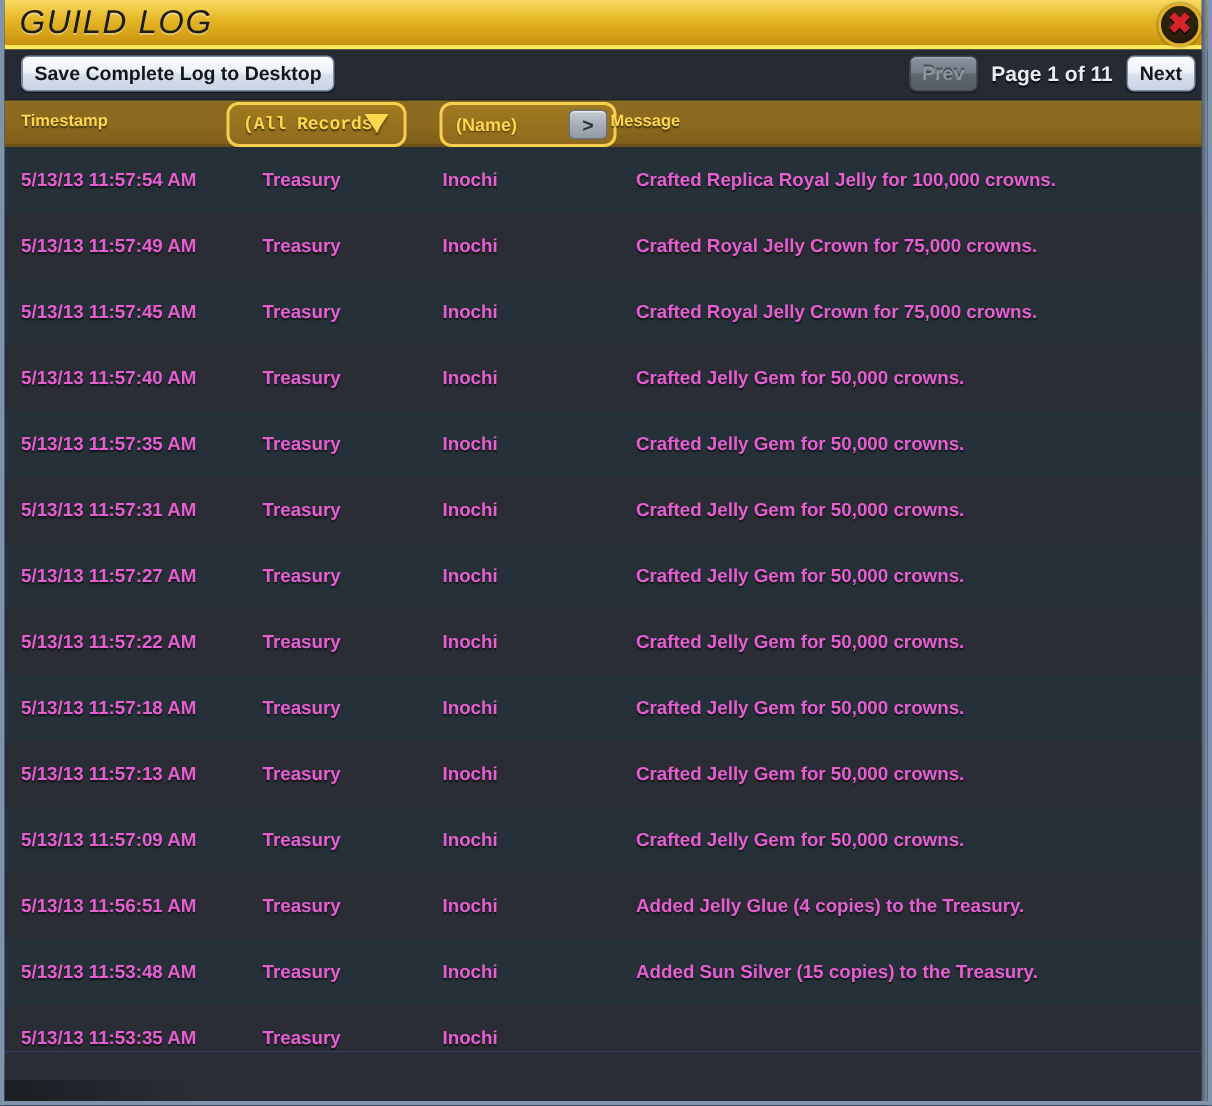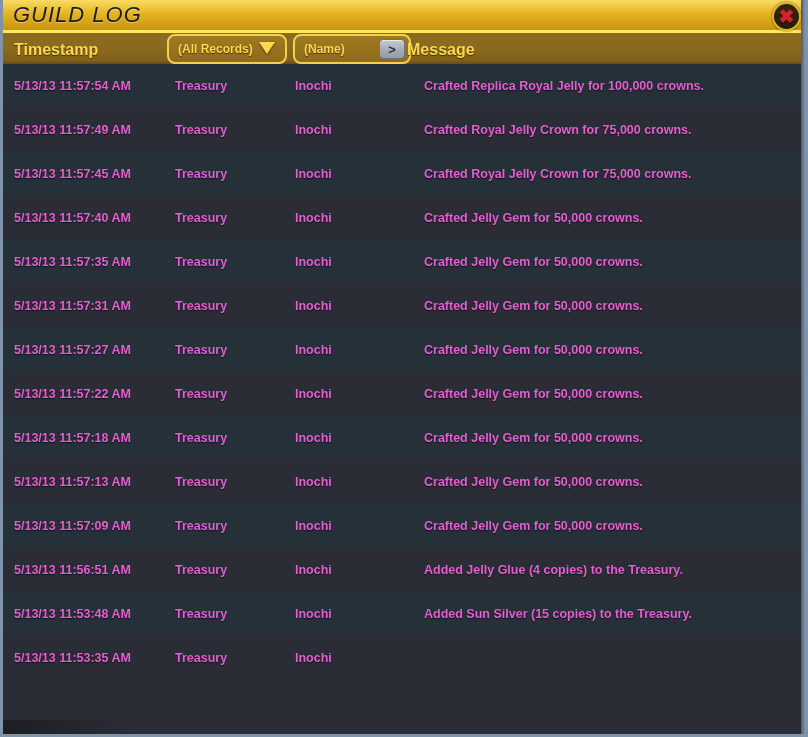--- a/index.html
+++ b/index.html
@@ -127,21 +127,21 @@
   
   #colheader {
     position: relative;
     height: 31px;
     background: linear-gradient(to bottom, #8b6b20 0%, #8b6a1f 55%, #7e5f1a 100%);
     border-bottom: 2px solid #6d5116;
   }
   .col-title {
     position: absolute;
     top: 8px;
-    font-size: 16px;
+    font-size: 11px;
     font-weight: bold;
     color: #ffd84d;
     text-shadow: 0 1px 1px rgba(0,0,0,.55);
     white-space: nowrap;
   }
   #col-timestamp { left: 11px; }
   #col-message   { left: 404px; text-align: center; }
 
   .filter {
     position: absolute;
@@ -155,21 +155,21 @@
     cursor: pointer;
   }
   .filter-label {
     font-size: 12px;
     font-weight: bold;
     color: #ffd84d;
     text-shadow: 0 1px 1px rgba(0,0,0,.55);
     margin-left: 9px;
     white-space: nowrap;
   }
-  #filter-records { left: 164px; width: 120px; }
+  #filter-records { left: 148px; width: 120px; font-family: Liberation Mono, monospace; }
   #filter-name    { left: 290px; width: 118px; }
 
   #records-caret {
     position: absolute;
     right: 10px;
     top: 6px;
     width: 0; height: 0;
     border-left: 8px solid transparent;
     border-right: 8px solid transparent;
     border-top: 12px solid #ffd84d;
@@ -248,20 +248,28 @@
 <div id="window">
 
   <div id="titlebar">
     <div id="titlebar-inner"></div>
     <div id="title-text">GUILD LOG</div>
     <div id="close-button">
       <span class="glyph">✖</span>
     </div>
   </div>
 
+  <div id="toolbar">
+    <button id="save-button" class="btn">Save Complete Log to Desktop</button>
+    <div id="pager">
+      <button class="btn disabled">Prev</button>
+      <span id="page-label">Page 1 of 11</span>
+      <button class="btn">Next</button>
+    </div>
+  </div>
 
   <div id="colheader">
     <div id="col-timestamp" class="col-title">Timestamp</div>
 
     <div id="filter-records" class="filter">
       <span class="filter-label">(All Records)</span>
       <span id="records-caret"></span>
     </div>
 
     <div id="filter-name" class="filter">

